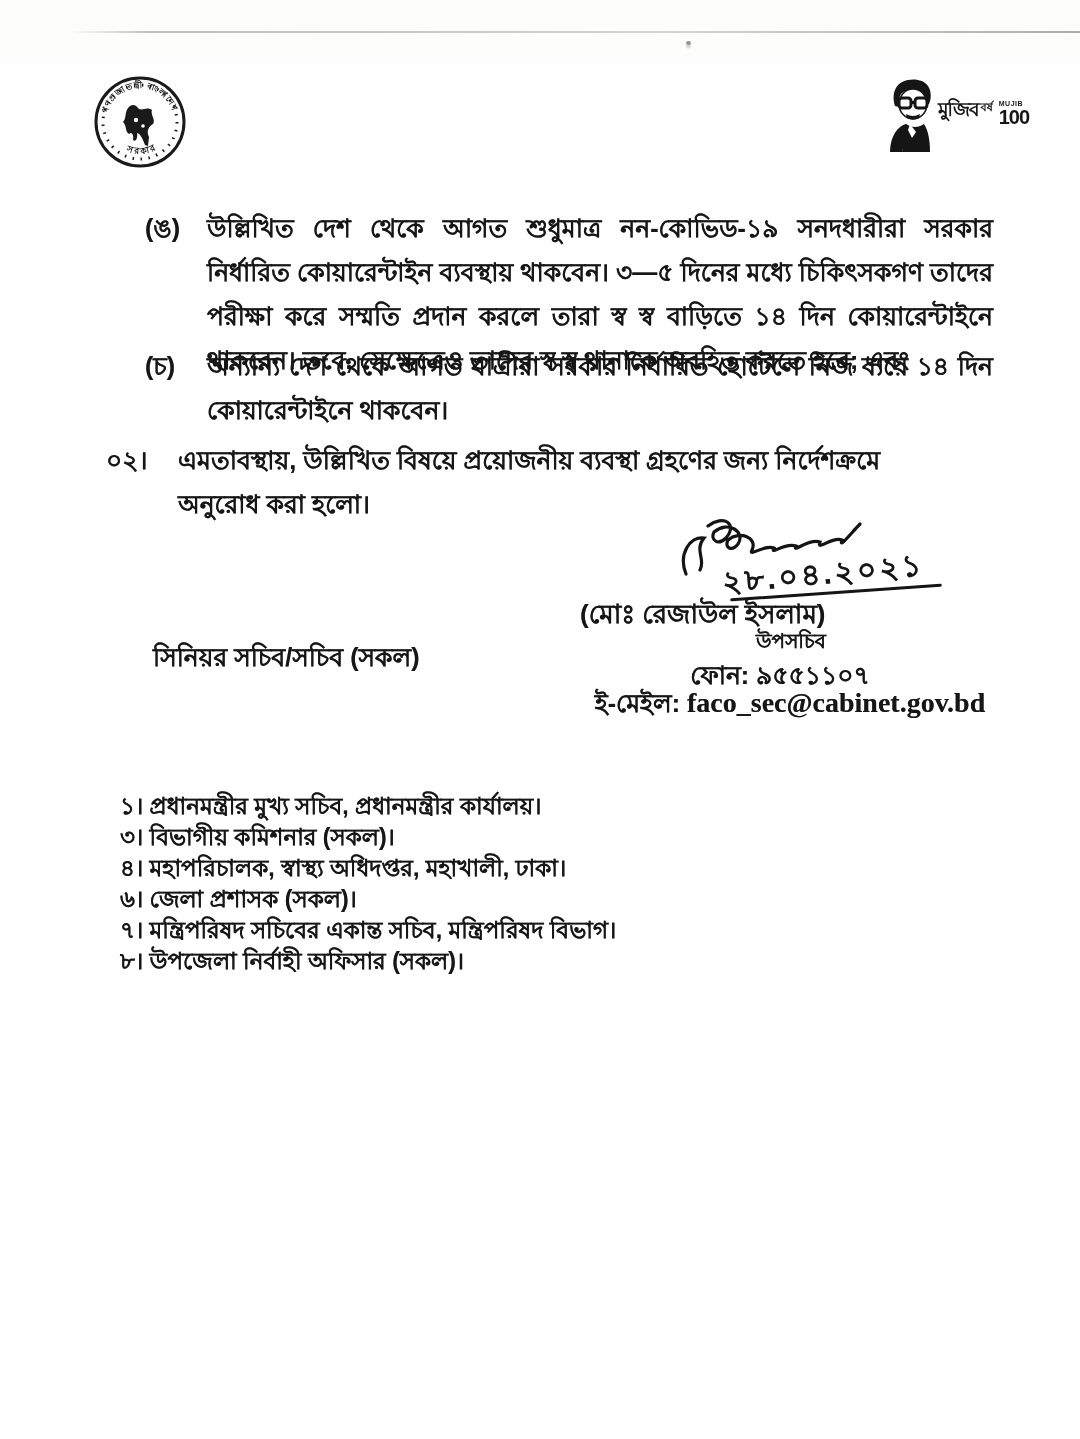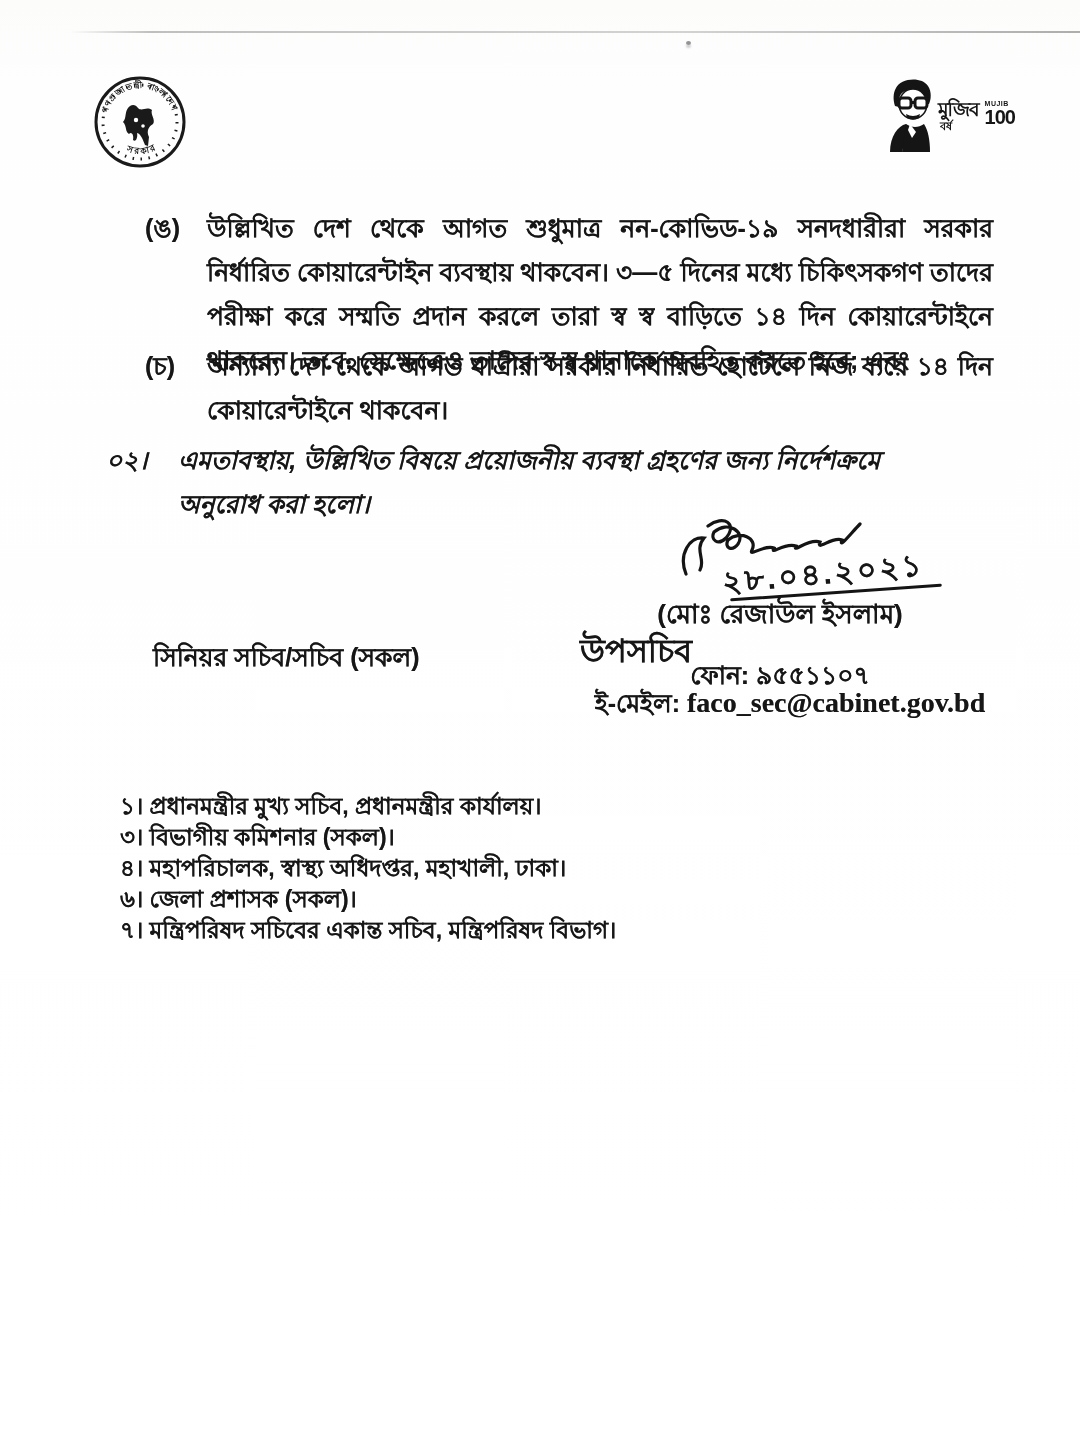--- a/index.html
+++ b/index.html
@@ -15,45 +15,45 @@
   
   .scan-line{position:absolute;top:31px;left:70px;right:0;height:2px;
     background:linear-gradient(90deg,rgba(150,150,150,0) 0%,rgba(140,140,140,.55) 8%,rgba(160,160,160,.45) 60%,rgba(120,120,120,.6) 100%);}
   .scan-dot{position:absolute;top:41px;left:686px;width:5px;height:4px;border-radius:50%;
     background:rgba(60,60,60,.55);box-shadow:0 3px 2px rgba(120,120,120,.35);}
   
   .seal{position:absolute;left:92px;top:74px;width:96px;height:96px;}
   .mujib{position:absolute;left:882px;top:74px;width:125px;height:80px;display:flex;align-items:flex-start;}
   .mujib svg{flex:0 0 auto;}
   .mujib-text{display:flex;margin-left:-6px;margin-top:26px;align-items:flex-start;}
-  .mujib-bn{display:flex;flex-direction:column;line-height:1;}
+  .mujib-bn{display:flex;flex-direction:row;line-height:1;text-align:center;}
   .mujib-bn .t1{font-weight:bold;font-size:19px;letter-spacing:-1px;}
   .mujib-bn .t2{font-weight:bold;font-size:11px;margin-top:2px;margin-left:2px;}
   .mujib-en{display:flex;flex-direction:column;line-height:1;margin-left:6px;}
   .mujib-en .t3{font-size:7px;font-weight:bold;letter-spacing:.5px;}
   .mujib-en .t4{font-size:20px;font-weight:bold;letter-spacing:-1px;}
   
   .bn{font-weight:600;text-shadow:0 0 .4px rgba(0,0,0,.55);}
   .clause{position:absolute;left:145px;width:848px;font-size:25px;line-height:44px;text-align:justify;}
   .clause .lbl{position:absolute;left:0;top:0;}
   .clause .txt{display:block;padding-left:62px;}
   .clause-e{top:206px;}
   .clause-cha{top:344px;}
-  .para-02{position:absolute;left:106px;top:438px;width:800px;font-size:25px;line-height:44px;font-style:italic;}
+  .para-02{position:absolute;left:106px;top:438px;width:800px;font-size:25px;line-height:44px;}
   .para-02 .lbl{position:absolute;left:0;top:0;}
   .para-02 .txt{display:block;padding-left:72px;}
   
   .sig-block{position:absolute;left:580px;top:514px;width:400px;}
   .sig-scribble{position:absolute;left:100px;top:-4px;}
   .sig-date{position:absolute;left:142px;top:36px;font-size:30px;font-weight:600;
     letter-spacing:3px;transform:rotate(-5deg);white-space:nowrap;}
   .sig-underline{position:absolute;left:150px;top:77px;width:212px;height:3px;background:#141414;
     transform:rotate(-4deg);border-radius:2px;}
-  .sig-name{position:absolute;top:80px;left:0;width:100%;text-align:center;font-size:26px;}
-  .sig-desig{position:absolute;top:112px;left:0;width:100%;font-size:32px;}
+  .sig-name{position:absolute;top:80px;left:0;width:100%;text-align:left;font-size:26px;}
+  .sig-desig{position:absolute;top:112px;left:11px;width:100%;text-align:center;font-size:20px;}
   .sig-phone{position:absolute;top:142px;left:0;width:100%;text-align:center;font-size:25px;}
   .sig-email{position:absolute;top:170px;left:-10px;width:110%;text-align:center;font-size:25px;white-space:nowrap;}
   .sig-email .latin{font-family:"Liberation Serif","DejaVu Serif",serif;font-size:28px;font-weight:600;}
   .addressee{position:absolute;left:117px;top:638px;font-size:25px;margin-left:36px;}
   .copy-heading{position:absolute;left:120px;top:736px;font-size:25px;}
   .copy-list{position:absolute;left:120px;top:791px;width:760px;}
   .copy-item{font-size:23px;line-height:31px;white-space:nowrap;}
 </style>
 </head>
 <body>
@@ -138,15 +138,16 @@
 
   <div class="addressee bn">সিনিয়র সচিব/সচিব (সকল)</div>
 
 
   <div class="copy-list">
     <div class="copy-item bn">১। প্রধানমন্ত্রীর মুখ্য সচিব, প্রধানমন্ত্রীর কার্যালয়।</div>
     <div class="copy-item bn">৩। বিভাগীয় কমিশনার (সকল)।</div>
     <div class="copy-item bn">৪। মহাপরিচালক, স্বাস্থ্য অধিদপ্তর, মহাখালী, ঢাকা।</div>
     <div class="copy-item bn">৬। জেলা প্রশাসক (সকল)।</div>
     <div class="copy-item bn">৭। মন্ত্রিপরিষদ সচিবের একান্ত সচিব, মন্ত্রিপরিষদ বিভাগ।</div>
+    <div class="copy-item bn">৮। উপজেলা নির্বাহী অফিসার (সকল)।</div>
   </div>
 
 </div>
 
 </body></html>

